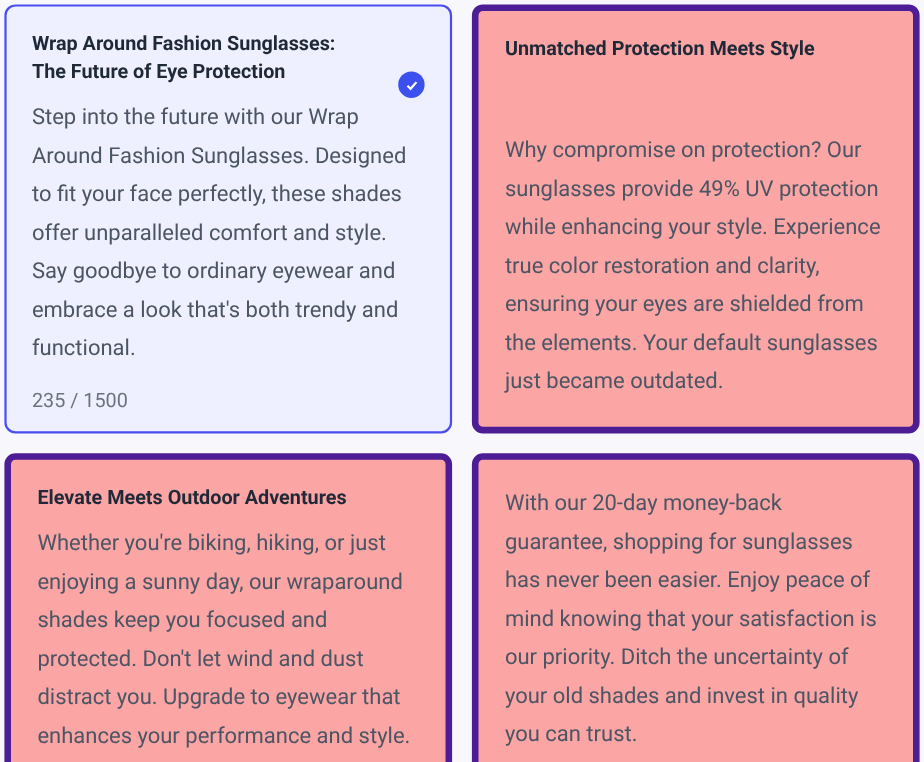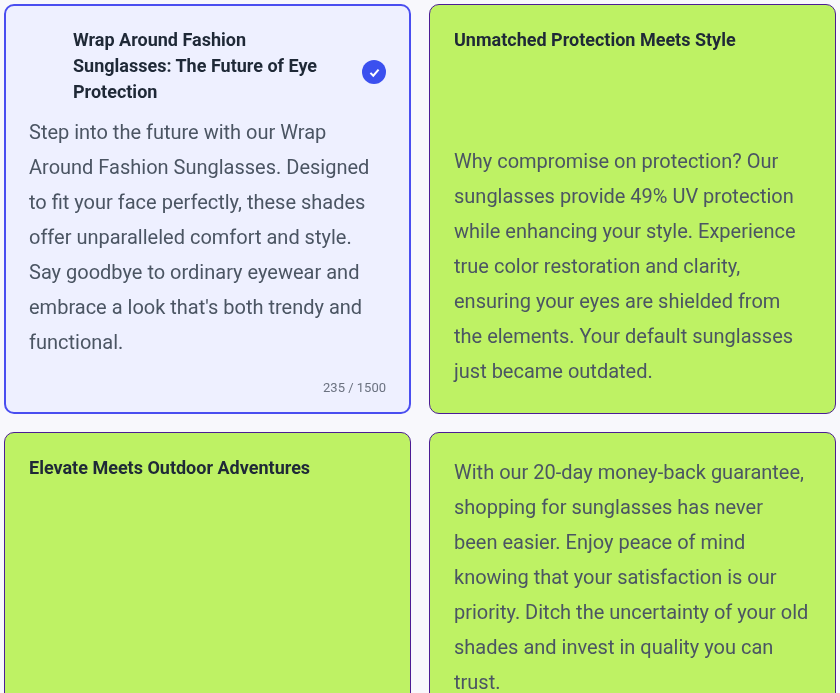--- a/index.html
+++ b/index.html
@@ -13,41 +13,40 @@
       padding: 4px;
       width: 840px;
     }
     .grid {
       display: grid;
       grid-template-columns: 1fr 1fr;
       gap: 18px;
       padding: 0;
     }
     .card {
-      background: #bef264;
-      border: 1px solid #4c1d95;
+      background: #fca5a5;
+      border: 6px solid #4c1d95;
       border-radius: 10px;
       padding: 22px 24px 24px 24px;
       cursor: pointer;
       position: relative;
       display: flex;
       flex-direction: column;
       min-height: 240px;
     }
     .card.selected {
       background: #eef0ff;
       border: 2px solid #4a4ef0;
       padding: 21px 23px 17px 23px;
     }
     .card-header {
       display: flex;
-      align-items: center;
+      align-items: flex-end;
       justify-content: space-between;
       gap: 24px;
-      margin-left: 44px;
     }
     .card-title {
       font-size: 18px;
       font-weight: 700;
       color: #1f2937;
       line-height: 1.45;
       margin-bottom: 10px;
       flex: 1;
     }
     .check-badge {
@@ -67,23 +66,22 @@
       stroke: #ffffff;
       stroke-width: 2.5;
       fill: none;
     }
     .card-desc {
       font-size: 20px;
       color: #4b5563;
       line-height: 1.75;
     }
     .char-count {
-      font-size: 13px;
+      font-size: 18px;
       color: #6b7280;
-      text-align: right;
       margin-top: auto;
       padding-top: 20px;
     }
     .footer {
       display: flex;
       justify-content: center;
       gap: 18px;
       padding: 26px 0 20px;
     }
     .btn {
@@ -134,20 +132,21 @@
     <div class="char-count">235 / 1500</div>
   </div>
 
   <div class="card">
     <div class="card-title">Unmatched Protection Meets Style</div>
     <div class="card-desc">Why compromise on protection? Our sunglasses provide 49% UV protection while enhancing your style. Experience true color restoration and clarity, ensuring your eyes are shielded from the elements. Your default sunglasses just became outdated.</div>
   </div>
 
   <div class="card">
     <div class="card-title">Elevate Meets Outdoor Adventures</div>
+    <div class="card-desc">Whether you're biking, hiking, or just enjoying a sunny day, our wraparound shades keep you focused and protected. Don't let wind and dust distract you. Upgrade to eyewear that enhances your performance and style.</div>
   </div>
 
   <div class="card">
     <div class="card-desc">With our 20-day money-back guarantee, shopping for sunglasses has never been easier. Enjoy peace of mind knowing that your satisfaction is our priority. Ditch the uncertainty of your old shades and invest in quality you can trust.</div>
   </div>
 
 </div>
 
 <div class="footer">
   <button class="btn btn-back">

